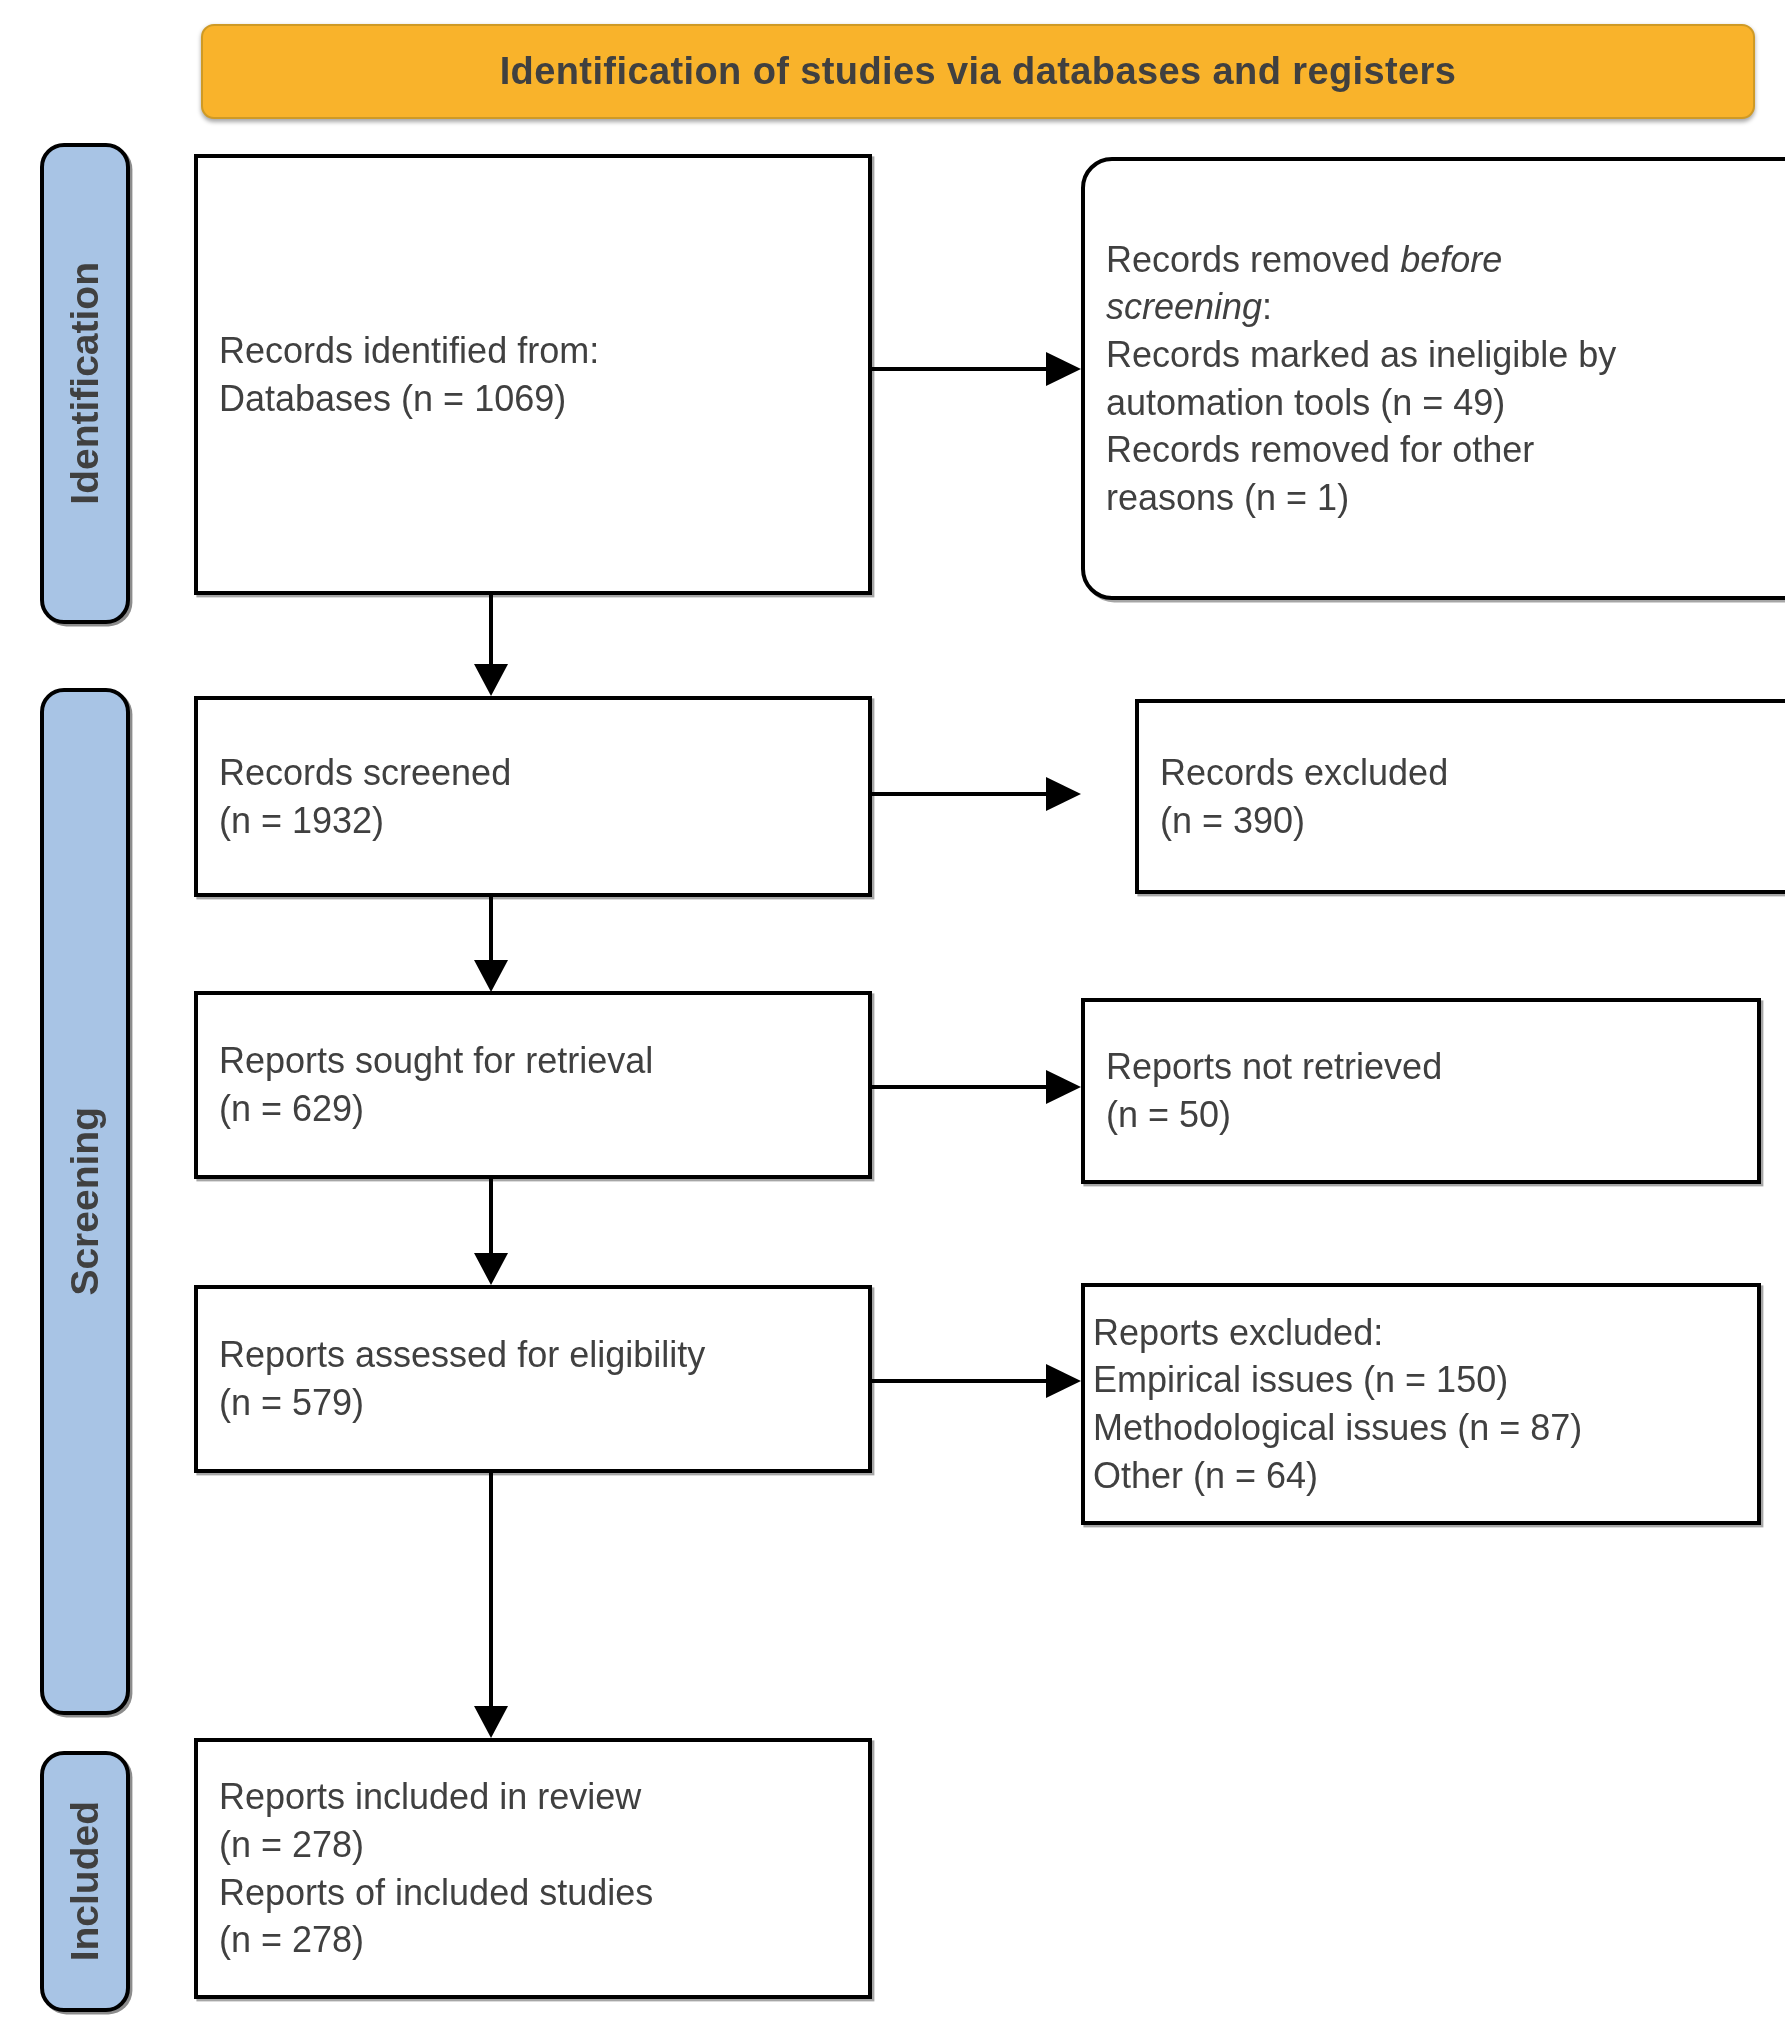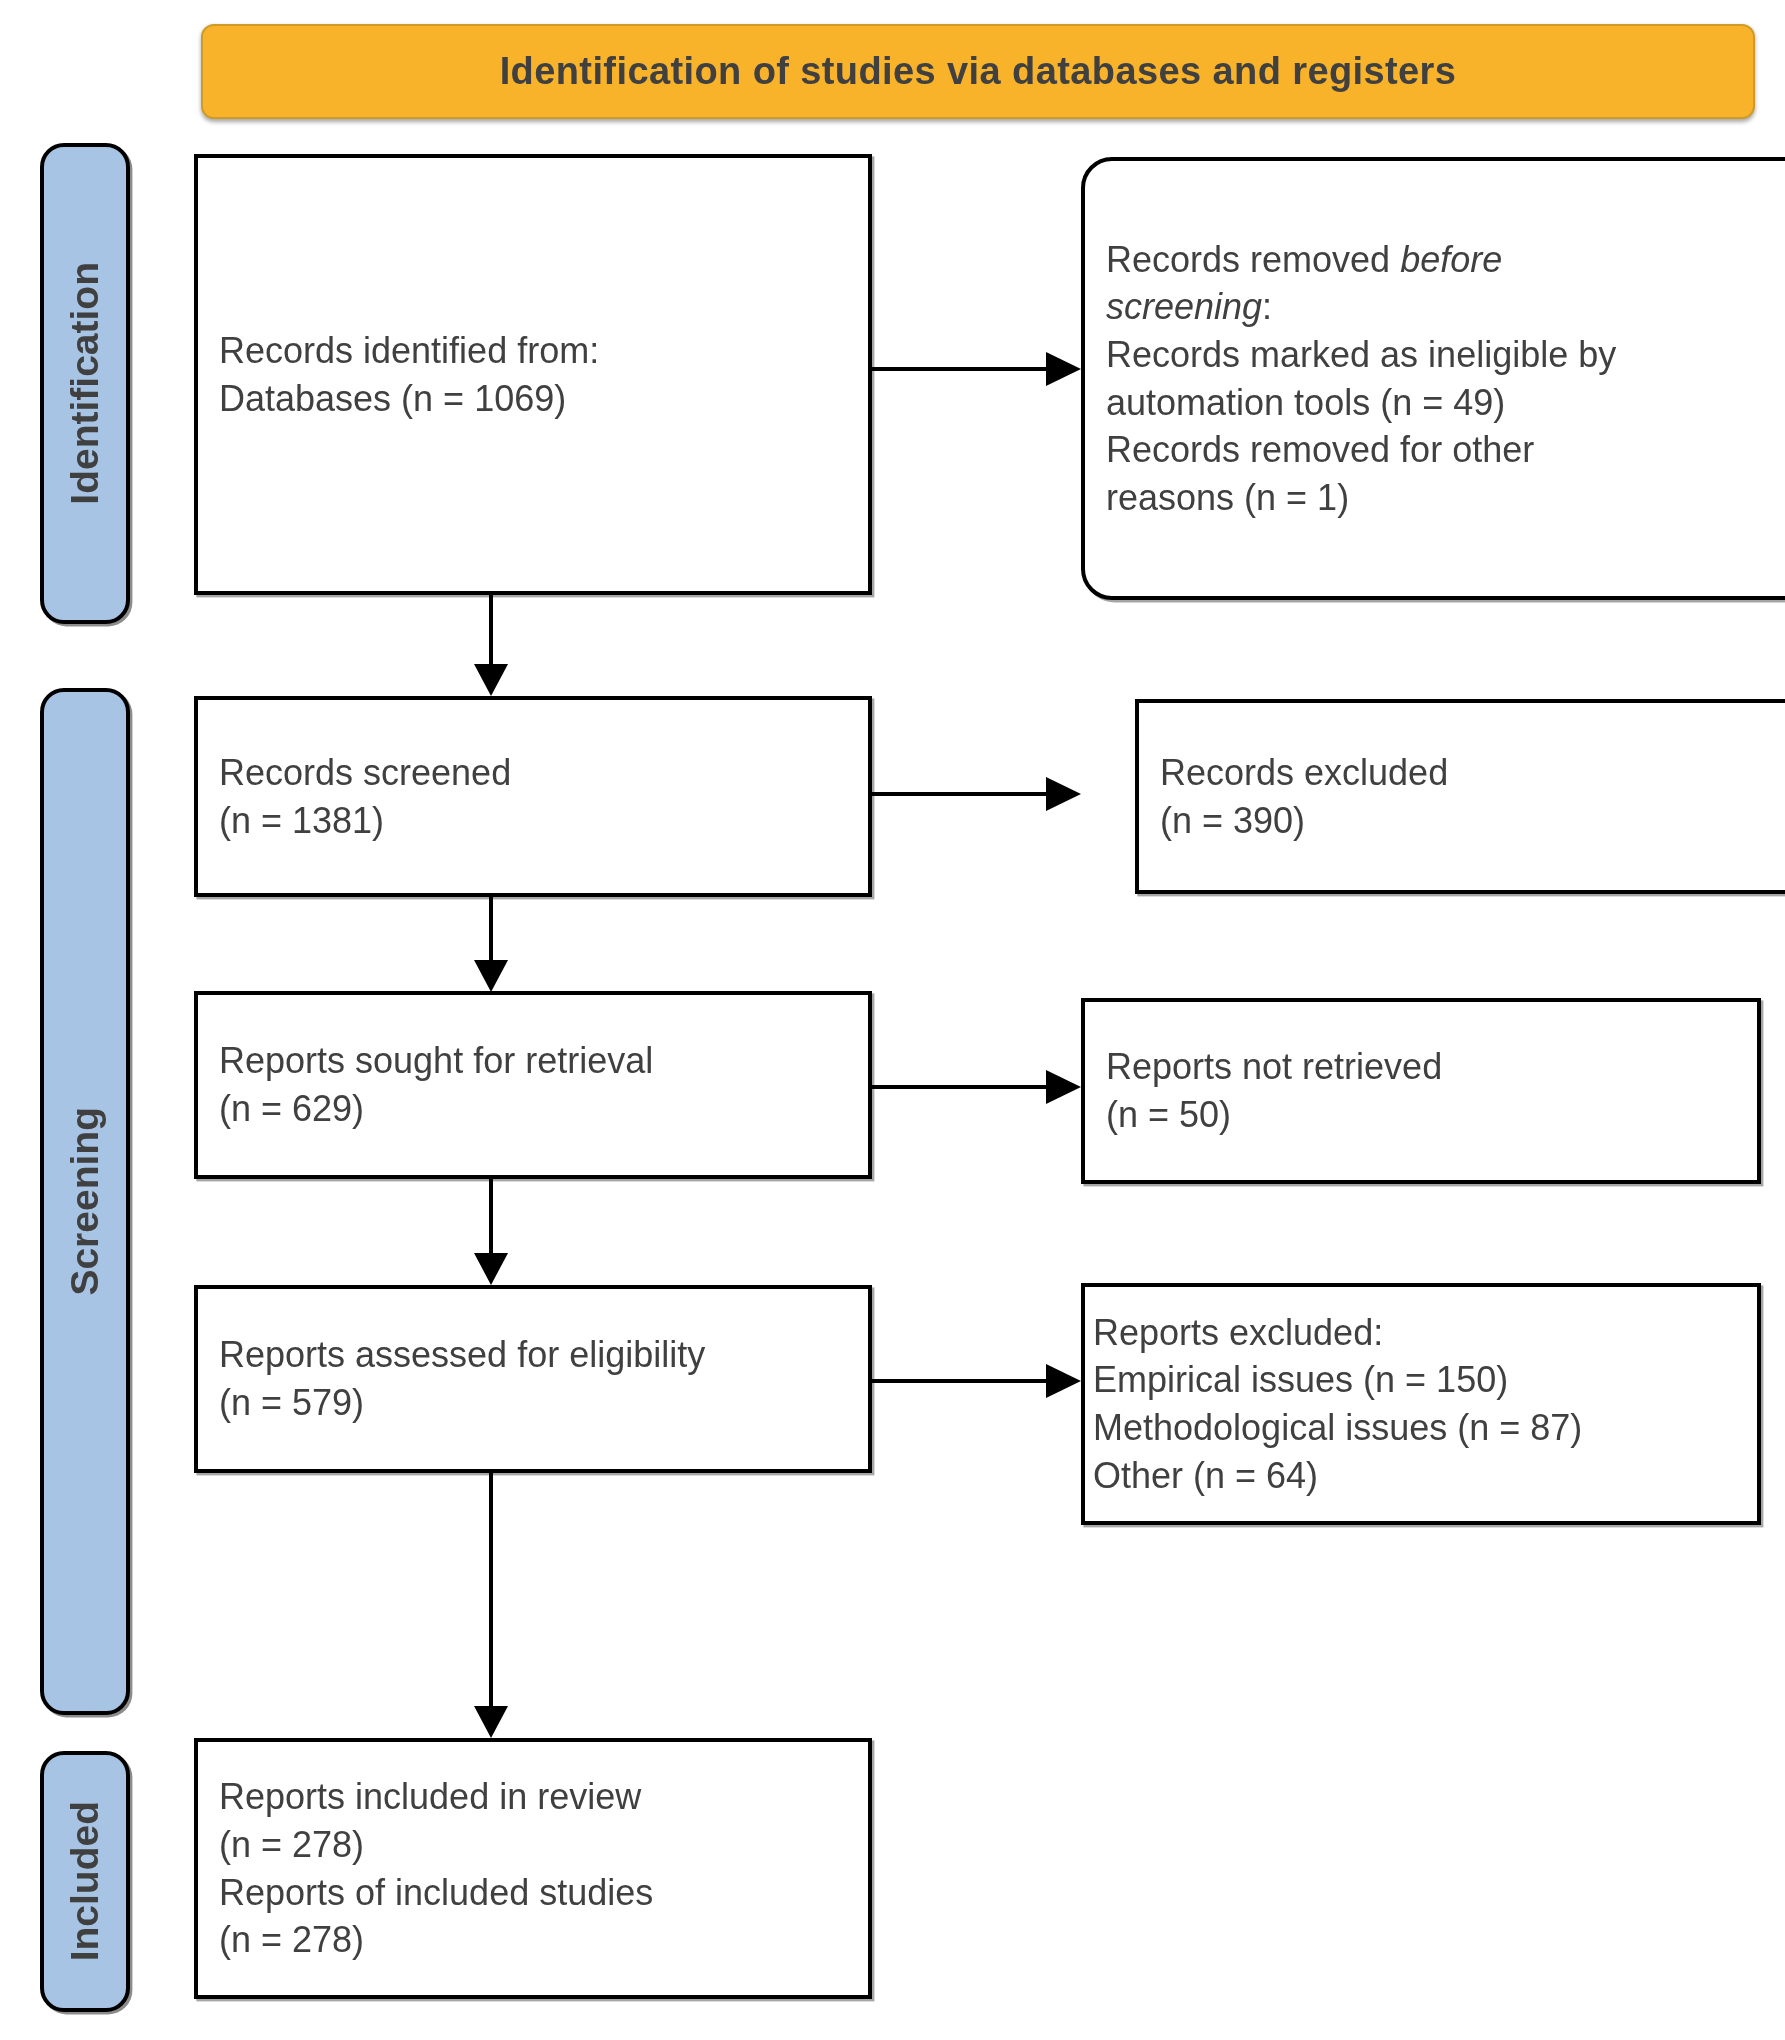--- a/index.html
+++ b/index.html
@@ -92,21 +92,21 @@
   </div>
 
   <div class="box" style="left:1081px;top:157px;width:780px;height:443px;border-radius:31px;">
     <p class="narrow"><span>Records removed </span><em>before screening</em><span>:</span></p>
     <p class="ind item">Records marked as ineligible by automation tools (n = 49)</p>
     <p class="ind item">Records removed for other reasons (n = 1)</p>
   </div>
 
   <div class="box" style="left:194px;top:696px;width:678px;height:201px;">
     <p>Records screened</p>
-    <p>(n = 1381)</p>
+    <p>(n = 1932)</p>
   </div>
   <div class="box" style="left:1135px;top:699px;width:680px;height:195px;">
     <p>Records excluded</p>
     <p>(n = 390)</p>
   </div>
 
   <div class="box" style="left:194px;top:991px;width:678px;height:188px;">
     <p>Reports sought for retrieval</p>
     <p>(n = 629)</p>
   </div>

